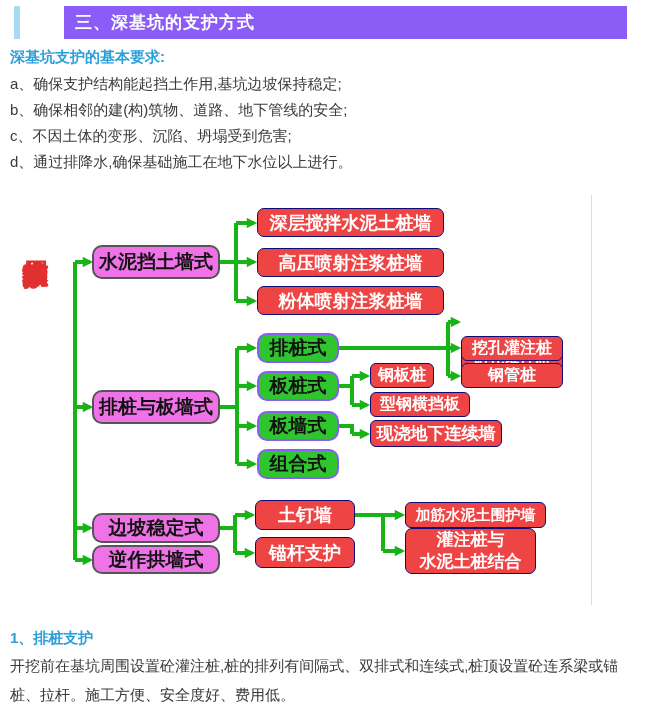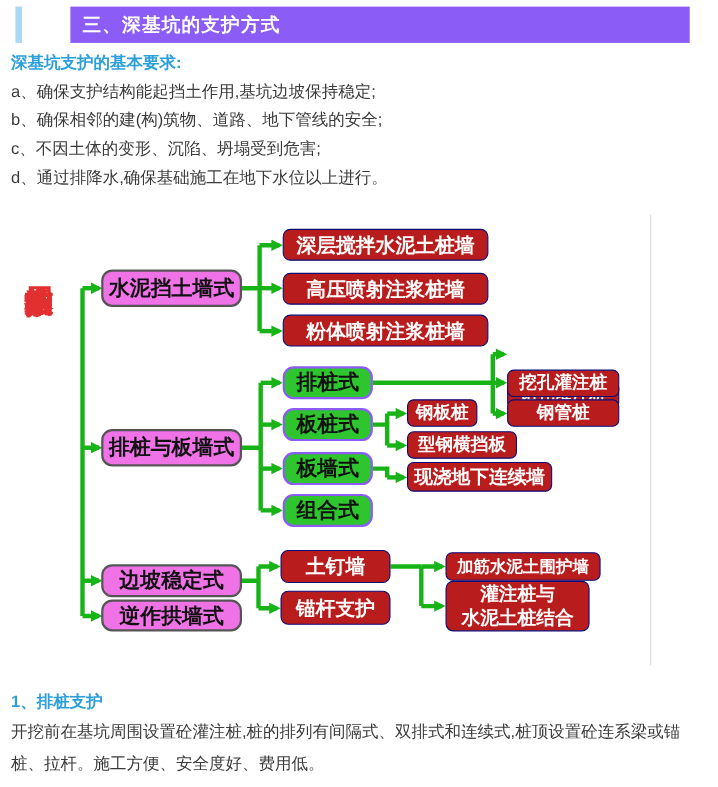--- a/index.html
+++ b/index.html
@@ -22,21 +22,21 @@
   .diagram{left:0;top:195px;width:653px;height:410px;}
   .img-edge{left:591px;top:0;width:1px;height:410px;background:#dcdcdc;}
   .root-label{left:21px;top:45px;color:#e23030;font-size:26px;font-weight:bold;
               writing-mode:vertical-rl;text-orientation:upright;line-height:30px;letter-spacing:0px;}
   .node{display:flex;align-items:center;justify-content:center;text-align:center;
         font-weight:bold;box-sizing:border-box;}
   .node-pink{background:#ef72e6;border:2px solid #555;border-radius:10px;
              color:#111;font-size:19px;}
   .node-green{background:#2ec52e;border:2px solid #8b5cf6;border-radius:10px;
               color:#111;font-size:19px;}
-  .node-blue{background:#b91c1c;border:1px solid #0d0d7a;border-radius:7px;
+  .node-blue{background:#ef4444;border:1px solid #0d0d7a;border-radius:7px;
              color:#fff;font-size:18px;}
   .node-blue.sm{font-size:16px;border-radius:6px;}
   .node-blue.two-line{white-space:pre-line;font-size:17px;line-height:1.3;}
   .connectors{left:0;top:0;}
 
   
   .sec-head{left:10px;top:629px;}
   .sec-body{left:10px;top:651px;width:634px;line-height:29px;}
 </style>
 </head>

